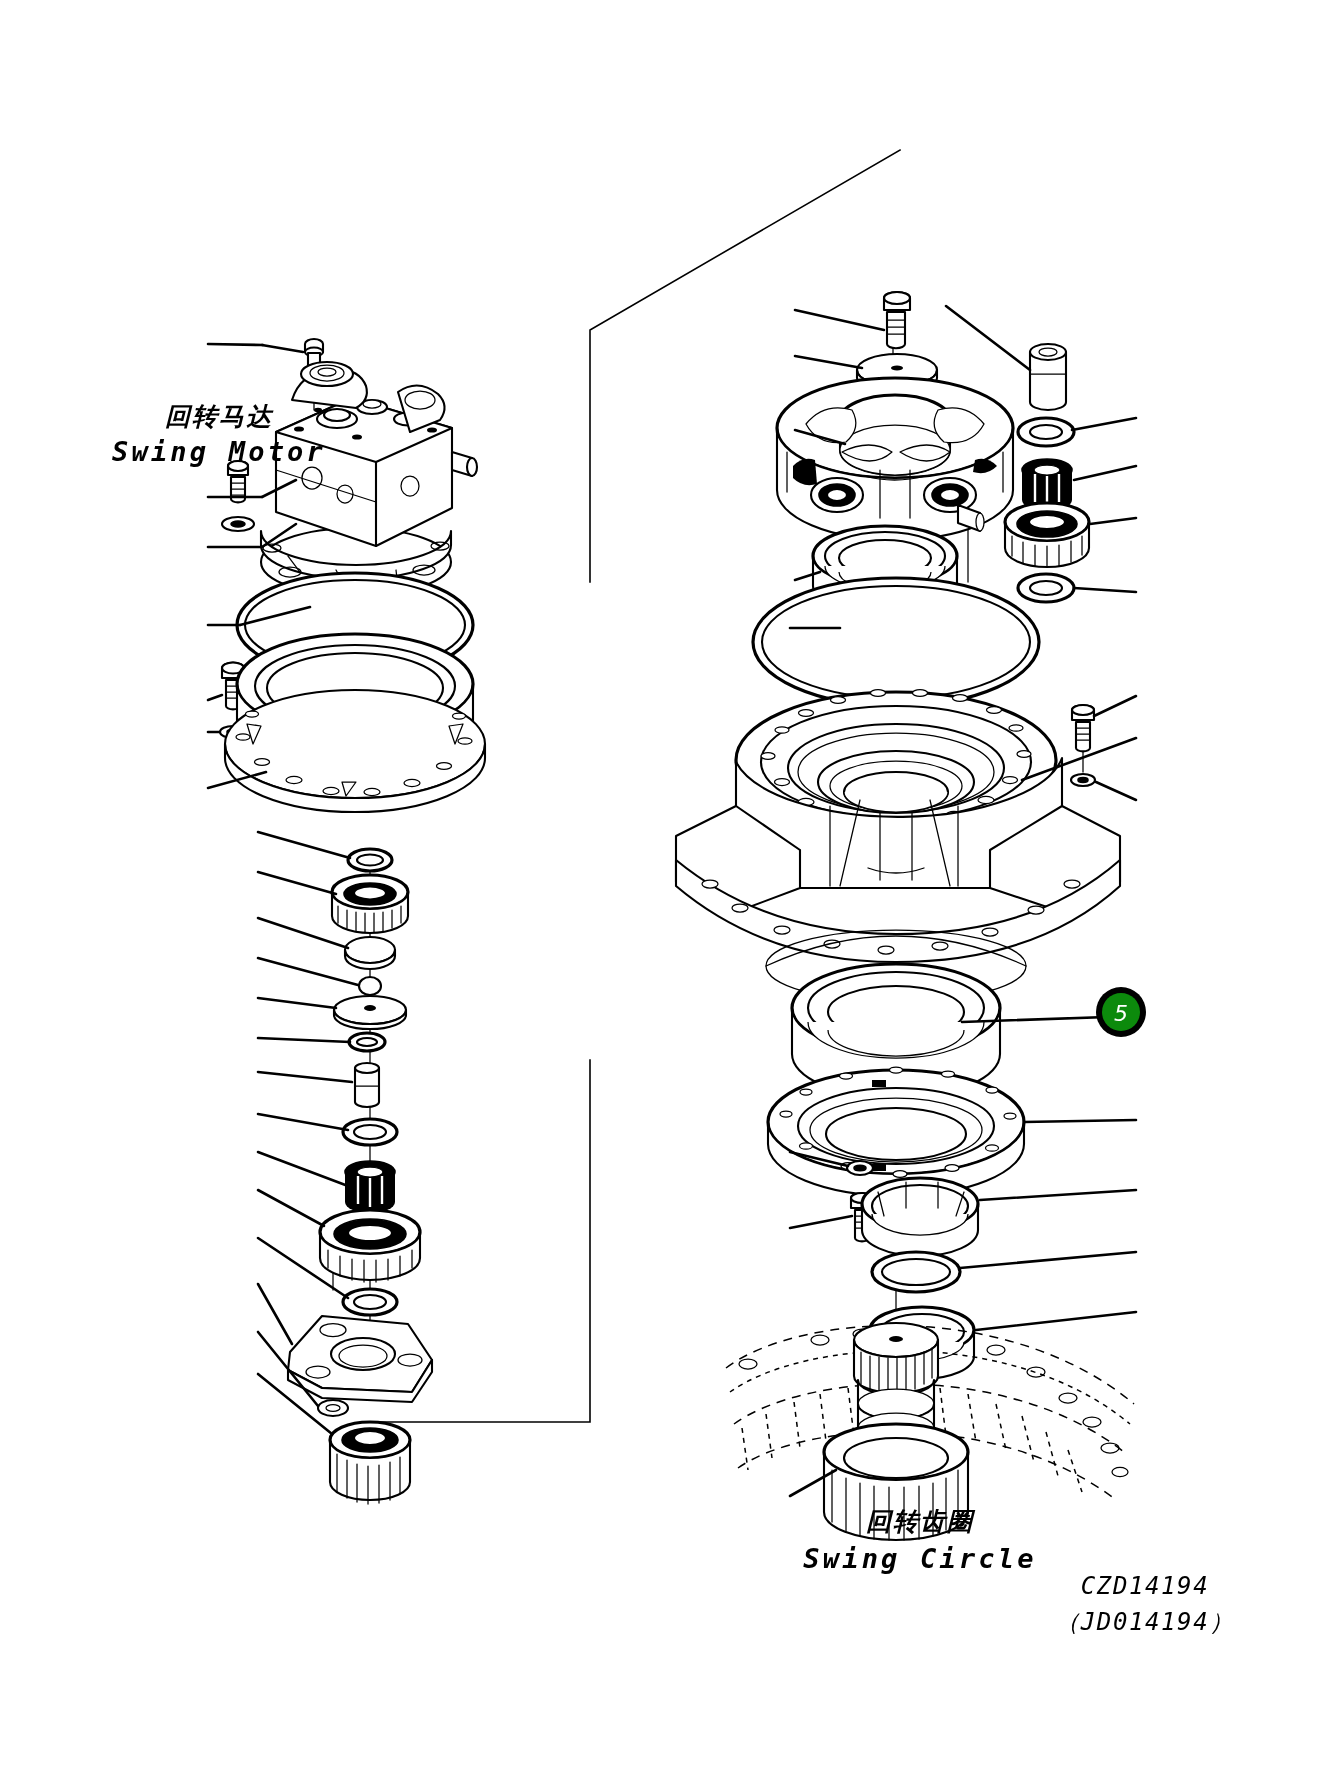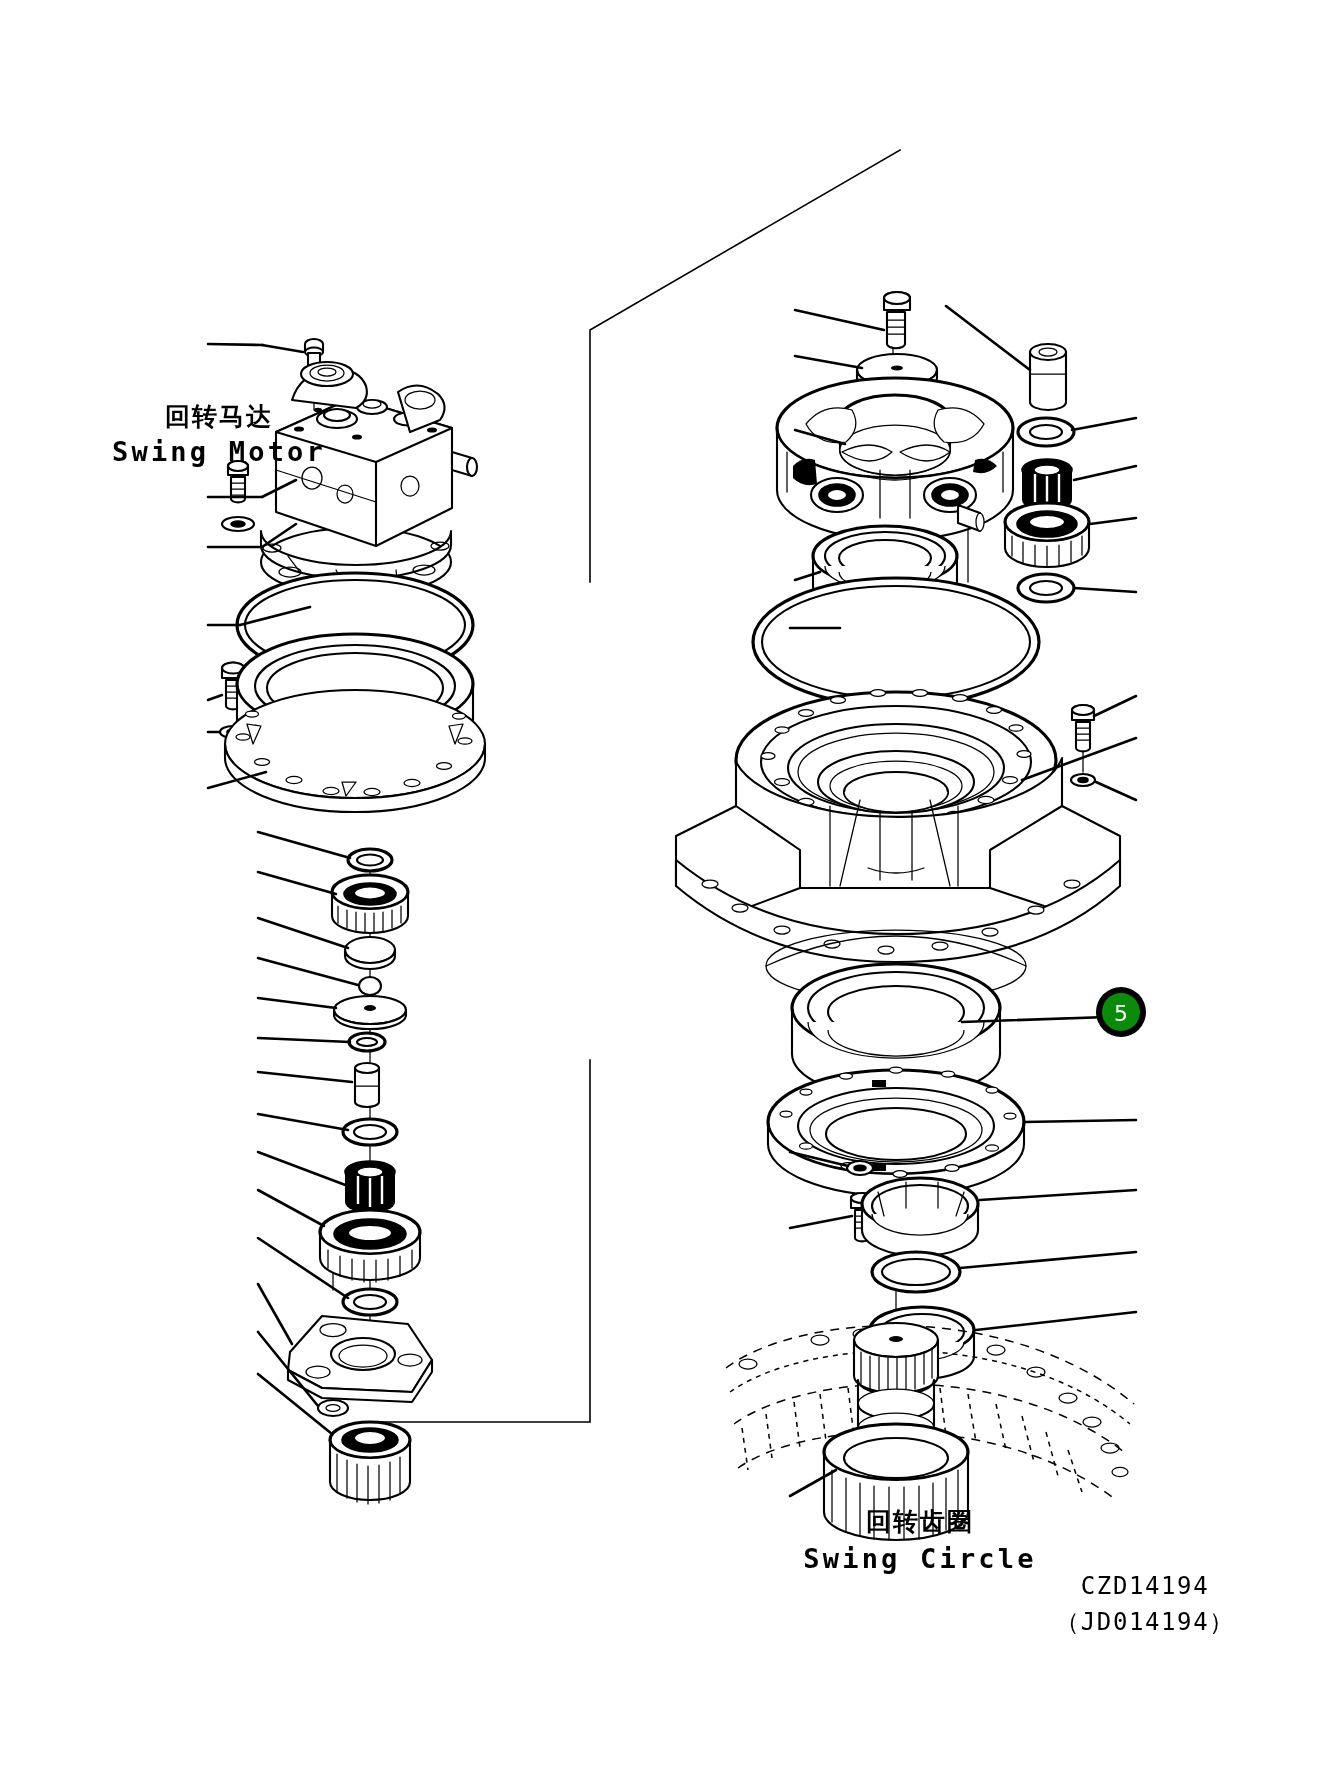--- a/index.html
+++ b/index.html
@@ -12,20 +12,21 @@
     width: 1332px;
     height: 1774px;
     font-family: "DejaVu Sans", sans-serif;
     overflow: hidden;
   }
   #sheet {
     position: relative;
     width: 1332px;
     height: 1774px;
     background: #ffffff;
+    font-style: italic;
   }
   #diagram {
     position: absolute;
     left: 0;
     top: 0;
     width: 1332px;
     height: 1774px;
     display: block;
   }
   

